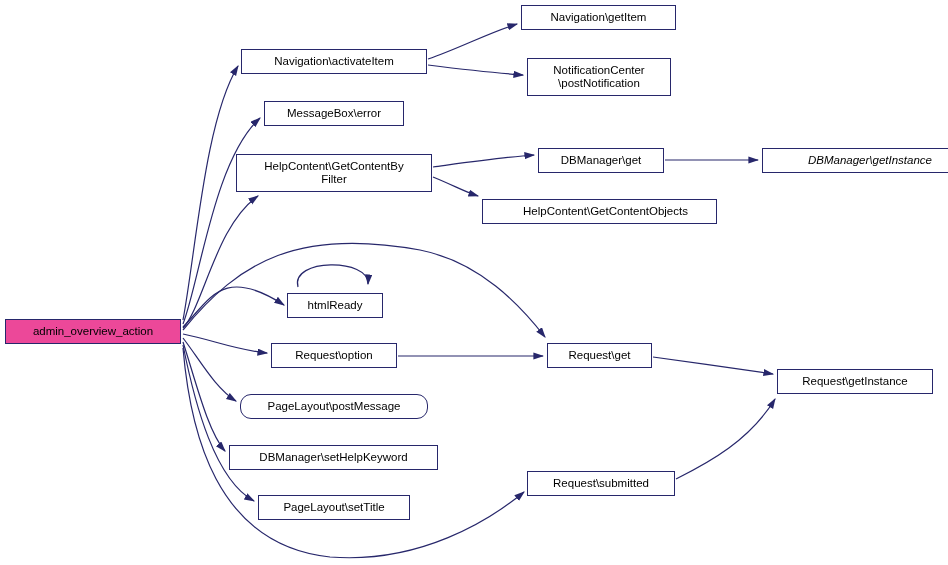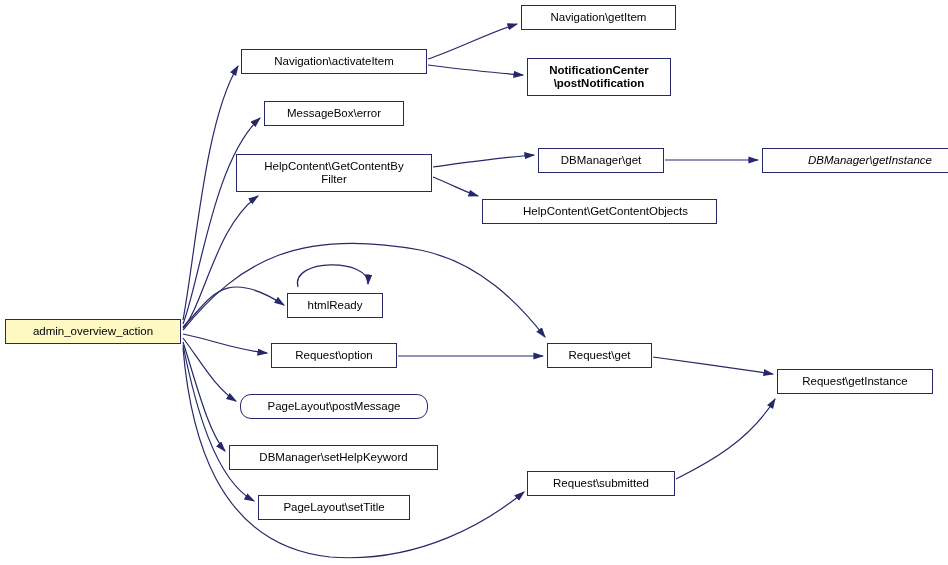--- a/index.html
+++ b/index.html
@@ -32,21 +32,21 @@
     font-size: 11.5px;
     line-height: 13px;
     display: flex;
     align-items: center;
     justify-content: center;
     text-align: center;
     white-space: pre;
     padding: 0 4px;
   }
   .node.highlight {
-    background: #fef9c3;
+    background: #ec4899;
     text-align: right;
   }
 </style>
 </head>
 <body>
 
 <div id="canvas">
   <svg id="edges" viewBox="0 0 948 565">
     <defs>
       <marker id="arrow" markerWidth="9" markerHeight="9" refX="8" refY="3" orient="auto" markerUnits="strokeWidth">
@@ -71,21 +71,21 @@
       <path d="M665,160 C700,160 725,160 758,160"></path>
       <path d="M398,356 C450,356 505,356 543,356"></path>
       <path d="M653,357 C690,362 740,369 773,374"></path>
       <path d="M676,479 C710,462 750,440 775,399"></path>
       <path d="M298,287 C290,258 370,258 368,284"></path>
     </g>
   </svg>
 <div class="node highlight" style="left: 5px; top: 319px; width: 176px; height: 25px;">admin_overview_action</div>
     <div class="node" style="left: 241px; top: 49px; width: 186px; height: 25px;">Navigation\activateItem</div>
     <div class="node" style="left: 521px; top: 5px; width: 155px; height: 25px;">Navigation\getItem</div>
-    <div class="node" style="left: 527px; top: 58px; width: 144px; height: 38px; font-weight: bold;">NotificationCenter
+    <div class="node" style="left: 527px; top: 58px; width: 144px; height: 38px;">NotificationCenter
 \postNotification</div>
     <div class="node" style="left: 264px; top: 101px; width: 140px; height: 25px;">MessageBox\error</div>
     <div class="node" style="left: 236px; top: 154px; width: 196px; height: 38px;">HelpContent\GetContentBy
 Filter</div>
     <div class="node" style="left: 538px; top: 148px; width: 126px; height: 25px;">DBManager\get</div>
     <div class="node" style="left: 762px; top: 148px; width: 216px; height: 25px; font-style: italic;">DBManager\getInstance</div>
     <div class="node" style="left: 482px; top: 199px; width: 235px; height: 25px; padding-left: 16px;">HelpContent\GetContentObjects</div>
     <div class="node" style="left: 287px; top: 293px; width: 96px; height: 25px;">htmlReady</div>
     <div class="node" style="left: 271px; top: 343px; width: 126px; height: 25px;">Request\option</div>
     <div class="node" style="left: 547px; top: 343px; width: 105px; height: 25px;">Request\get</div>

